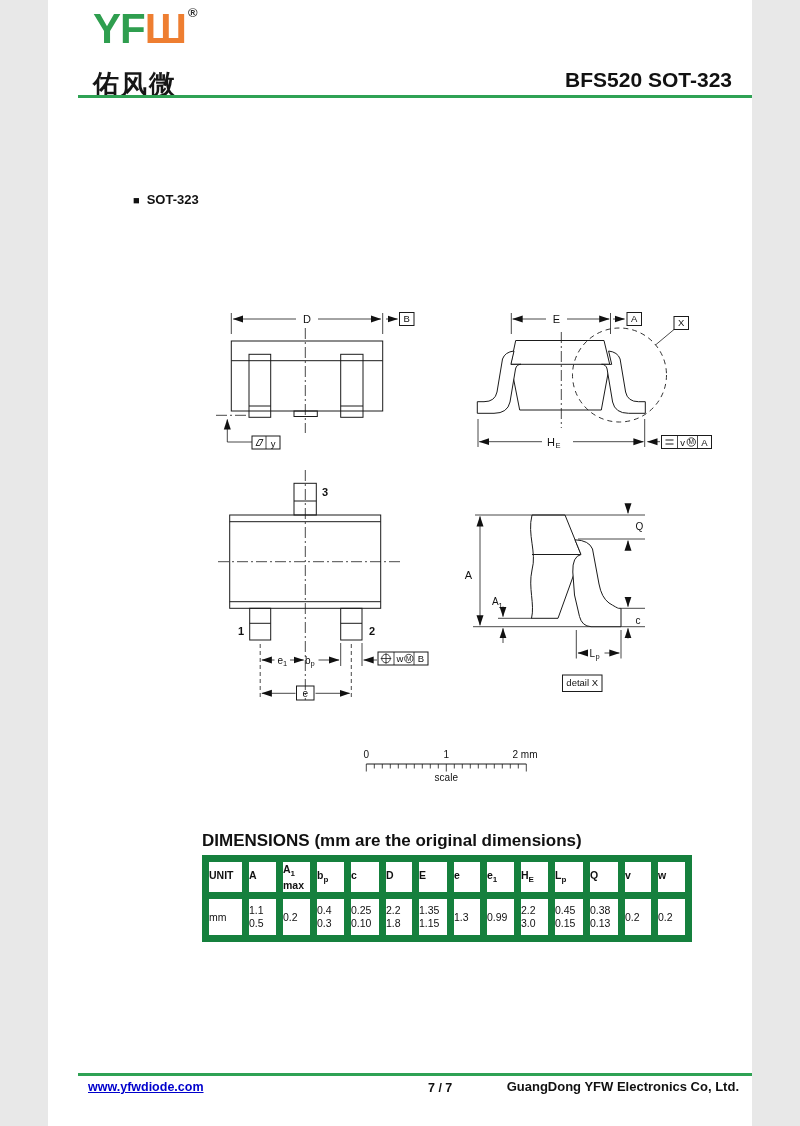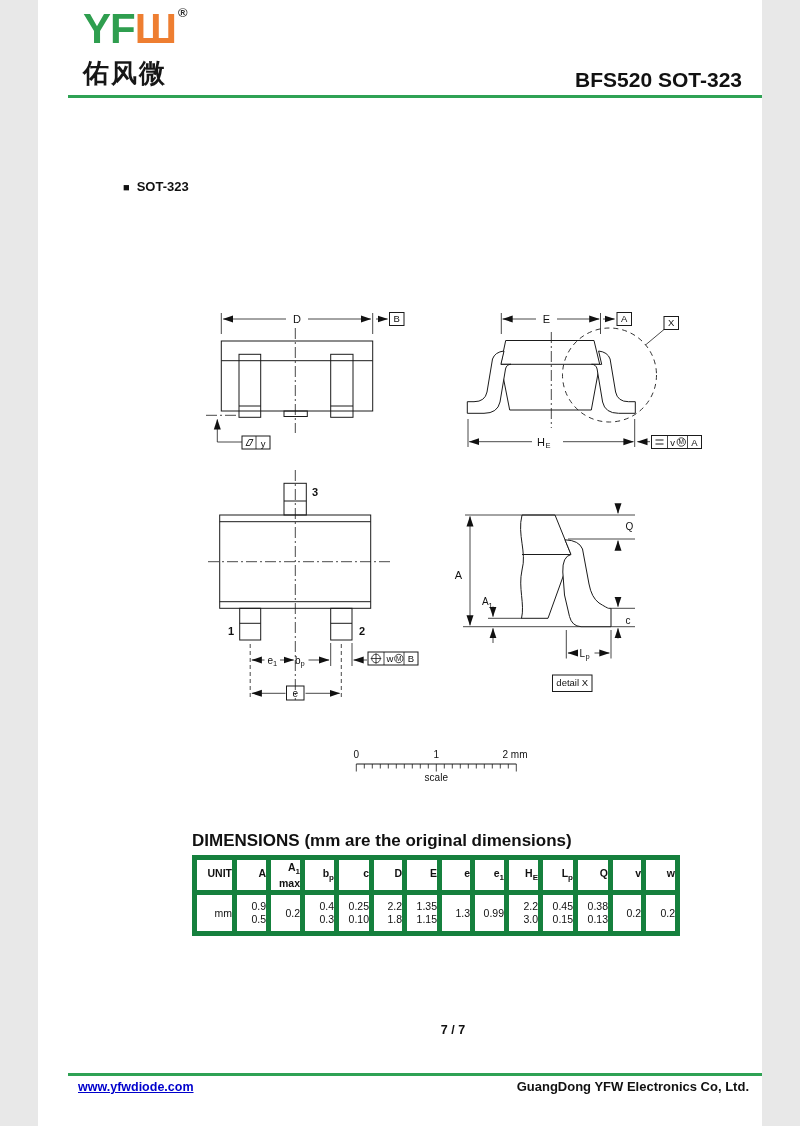--- a/index.html
+++ b/index.html
@@ -1,56 +1,56 @@
 <!DOCTYPE html>
 <html><head>
 <meta charset="utf-8">
 <style>
   html,body{margin:0;padding:0;background:#e8e8e8;}
   .page{position:relative;width:704px;height:1126px;background:#ffffff;
-        font-family:"Liberation Sans",sans-serif;color:#111;overflow:hidden;margin:0 auto;padding-left:20px;}
+        font-family:"Liberation Sans",sans-serif;color:#111;overflow:hidden;margin:0 auto;}
   
   .logo{position:absolute;left:45px;top:6px;line-height:1;}
   .logo-line1{font-weight:bold;font-size:42px;letter-spacing:-1px;}
   .lg{color:#2f9e4f;} .lo{color:#ee7e31;}
   .reg{font-size:13px;color:#333;vertical-align:26px;font-weight:bold;margin-left:2px;}
-  .logo-cn{font-weight:bold;font-size:26px;color:#161616;letter-spacing:2px;margin-top:10px;}
+  .logo-cn{font-weight:bold;font-size:26px;color:#161616;letter-spacing:2px;margin-top:21px;}
   .doc-title{position:absolute;top:68px;right:20px;font-size:21px;font-weight:bold;color:#111;}
   .rule{position:absolute;left:30px;width:763px;height:3px;background:#2fa254;}
   .rule-top{top:95px;} .rule-bottom{top:1073px;}
   
-  .section-label{position:absolute;left:85px;top:179px;font-size:13px;font-weight:bold;}
+  .section-label{position:absolute;left:85px;top:192px;font-size:13px;font-weight:bold;}
   .bullet{font-size:11px;margin-right:7px;}
   
   .drawings{position:absolute;left:150px;top:280px;width:550px;height:520px;}
   .dl{stroke:#1b1b1b;stroke-width:1;fill:none;stroke-linecap:butt;}
   .thin{stroke-width:0.8;}
   .cl{stroke-dasharray:11 3 2 3;stroke-width:0.8;}
   .dash{stroke-dasharray:4 3;stroke-width:0.8;}
   .circ{stroke-dasharray:5 4;stroke-width:0.9;}
   .wf{fill:#ffffff;}
   svg text{font-family:"Liberation Sans",sans-serif;fill:#111;stroke:none;}
   .t11{font-size:11px;} .t10{font-size:10px;} .t9{font-size:9.5px;}
   .t6{font-size:6.5px;} .sub{font-size:7.5px;}
   .pin{font-size:11px;font-weight:bold;}
   
   .dim-block{position:absolute;left:154px;top:831px;}
   .dim-title{font-size:17px;font-weight:bold;margin-bottom:4px;}
   table.dims{border-collapse:collapse;table-layout:fixed;}
-  table.dims th,table.dims td{border:5px solid #15803d;text-align:right;vertical-align:middle;
+  table.dims th,table.dims td{border:7px solid #15803d;text-align:left;vertical-align:middle;
       padding:0;font-size:10.5px;}
   table.dims th{font-weight:bold;height:30px;}
   table.dims td{height:36px;font-weight:normal;}
   table.dims sub{font-size:8px;font-weight:bold;}
   .l2{display:block;font-weight:bold;}
   .v1,.v2{display:block;line-height:13px;}
   
   .website{position:absolute;left:40px;top:1080px;font-size:12.5px;font-weight:bold;
       color:#0000cc;text-decoration:underline;}
-  .page-num{position:absolute;left:380px;top:1023px;width:70px;text-align:center;
+  .page-num{position:absolute;left:380px;top:1081px;width:70px;
       font-size:12.5px;font-weight:bold;}
   .company{position:absolute;right:13px;top:1079px;font-size:13px;font-weight:bold;}
 </style>
 </head>
 <body>
 
 <div class="page">
 
   <div class="logo">
     <div class="logo-line1"><span class="lg">YF</span><span class="lo">Ш</span><span class="reg">®</span></div>
@@ -240,21 +240,21 @@
         <th><span>Q</span><sub></sub><span class="l2"></span></th>
         <th><span>v</span><sub></sub><span class="l2"></span></th>
         <th><span>w</span><sub></sub><span class="l2"></span></th>
       </tr>
       <tr>
         <td>
               <span class="v1">mm</span>
               <span class="v2"></span>
             </td>
         <td>
-              <span class="v1">0.9</span>
+              <span class="v1">1.1</span>
               <span class="v2">0.5</span>
             </td>
         <td>
               <span class="v1">0.2</span>
               <span class="v2"></span>
             </td>
         <td>
               <span class="v1">0.4</span>
               <span class="v2">0.3</span>
             </td>

